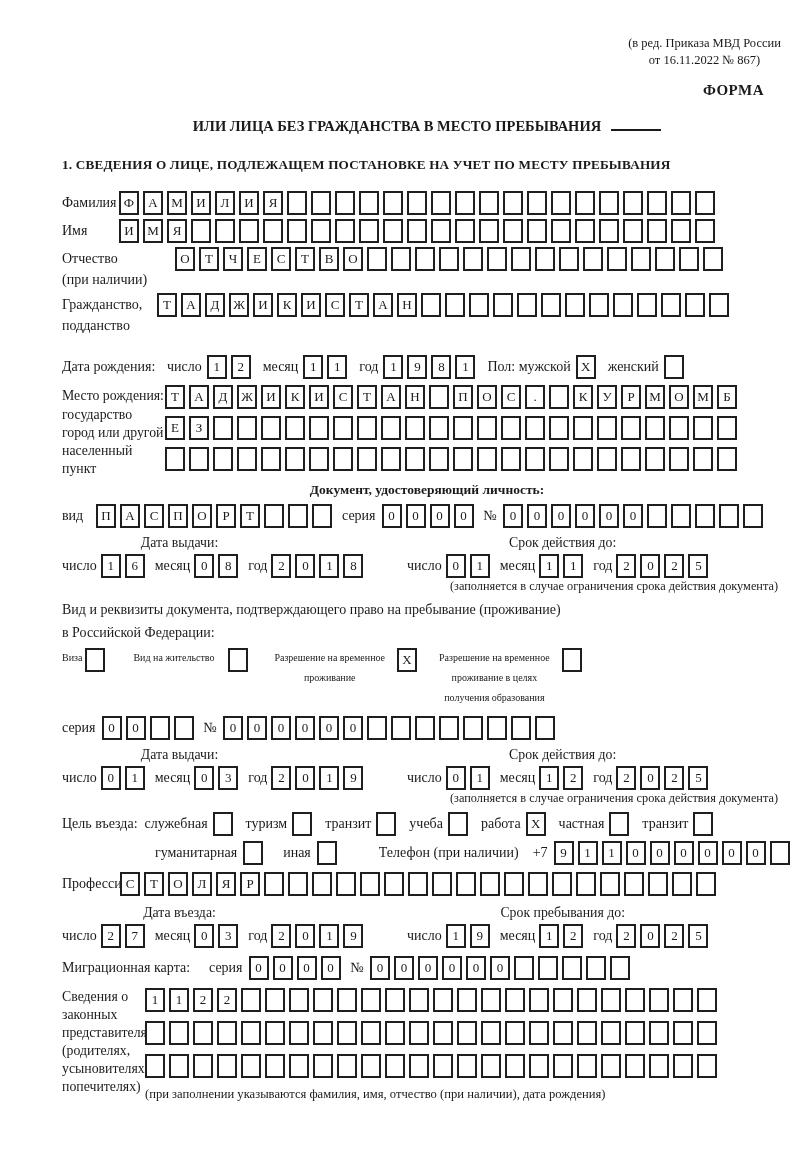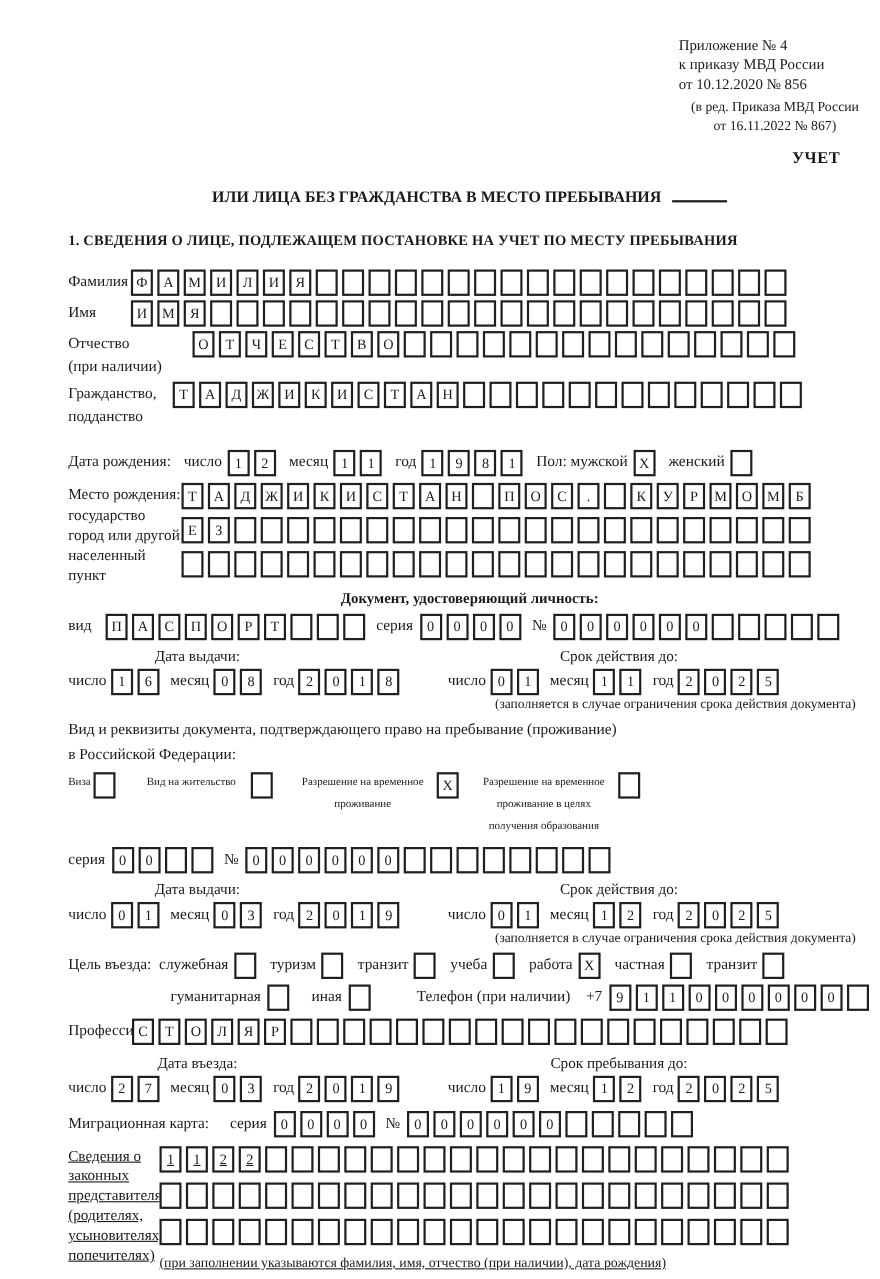--- a/index.html
+++ b/index.html
@@ -91,40 +91,35 @@
 
   #r-profession { margin-top:7px; margin-bottom:8px; }
   #r-profession .rlabel { width:58px; }
 
   #r-migcard { margin-top:8px; margin-bottom:8px; }
   #r-migcard .rlabel { width:147px; }
   #r-migcard .lbl { margin-right:6px; }
   #r-migcard .boxes { margin-right:6px; }
 
   
-  #r-reps { margin-top:2px;text-decoration:underline; }
+  #r-reps { margin-top:2px; }
   #r-reps .rlabel { width:83px; font-size:13.8px; line-height:21.5px; }
   .reps-rows .boxes { display:flex; margin-bottom:9px; }
   .reps-note { font-size:12.6px; margin-top:4px; }
 </style>
 </head>
 <body>
 
 <div class="page">
 
-  <div class="appendix">
-    <div>Приложение № 4</div>
-    <div>к приказу МВД России</div>
-    <div>от 10.12.2020 № 856</div>
-  </div>
   <div class="amendment">
     <div>(в ред. Приказа МВД России</div>
     <div>от 16.11.2022 № 867)</div>
   </div>
-  <div class="forma">УЧЕТ</div>
+  <div class="forma">ФОРМА</div>
 
   <div class="title">
     <div><span>ИЛИ ЛИЦА БЕЗ ГРАЖДАНСТВА В МЕСТО ПРЕБЫВАНИЯ</span><span class="title-underline"></span></div>
   </div>
 
   <div class="section1">1. СВЕДЕНИЯ О ЛИЦЕ, ПОДЛЕЖАЩЕМ ПОСТАНОВКЕ НА УЧЕТ ПО МЕСТУ ПРЕБЫВАНИЯ</div>
 
   <div class="row" id="r-surname">
     <div class="rlabel">Фамилия</div>
     <div class="boxes">

